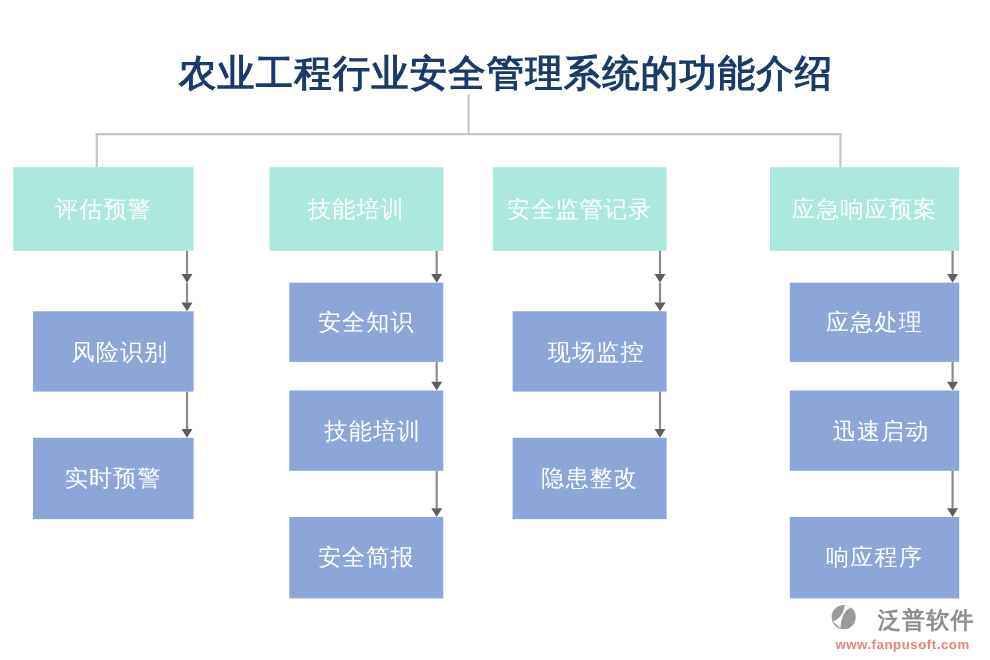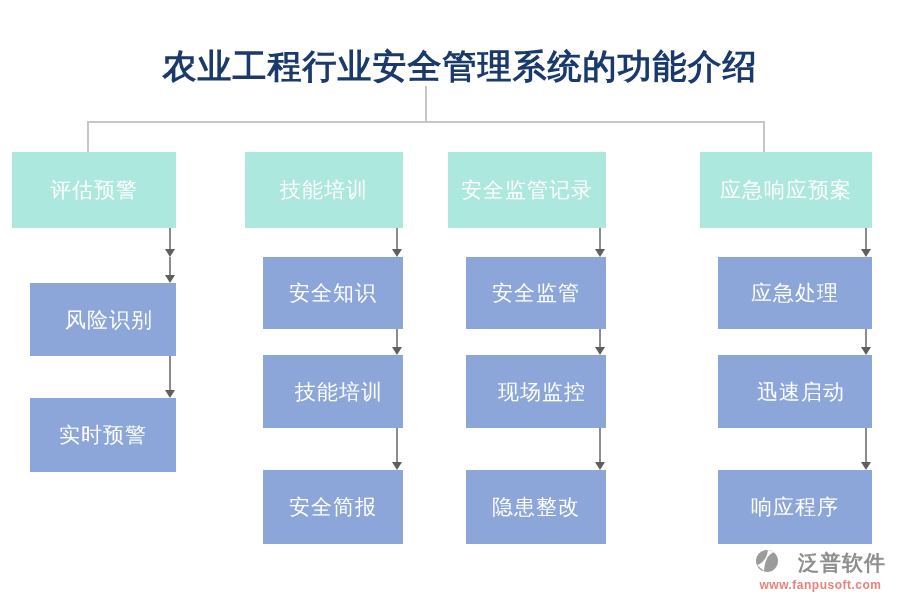--- a/index.html
+++ b/index.html
@@ -180,21 +180,20 @@
       </div>
     <div class="flow-box box-h3">安全简报</div>
   </div>
 
   <div class="column col-2">
     <div class="header-box">安全监管记录</div>
     <div class="flow-arrow arrow-h1">
         <div class="arrow-line"></div>
         <div class="arrow-head"></div>
       </div>
-    <div class="flow-box box-h1">安全监管</div>
     <div class="flow-arrow arrow-h2">
         <div class="arrow-line"></div>
         <div class="arrow-head"></div>
       </div>
     <div class="flow-box box-h2">现场监控</div>
     <div class="flow-arrow arrow-h3">
         <div class="arrow-line"></div>
         <div class="arrow-head"></div>
       </div>
     <div class="flow-box box-h3">隐患整改</div>

